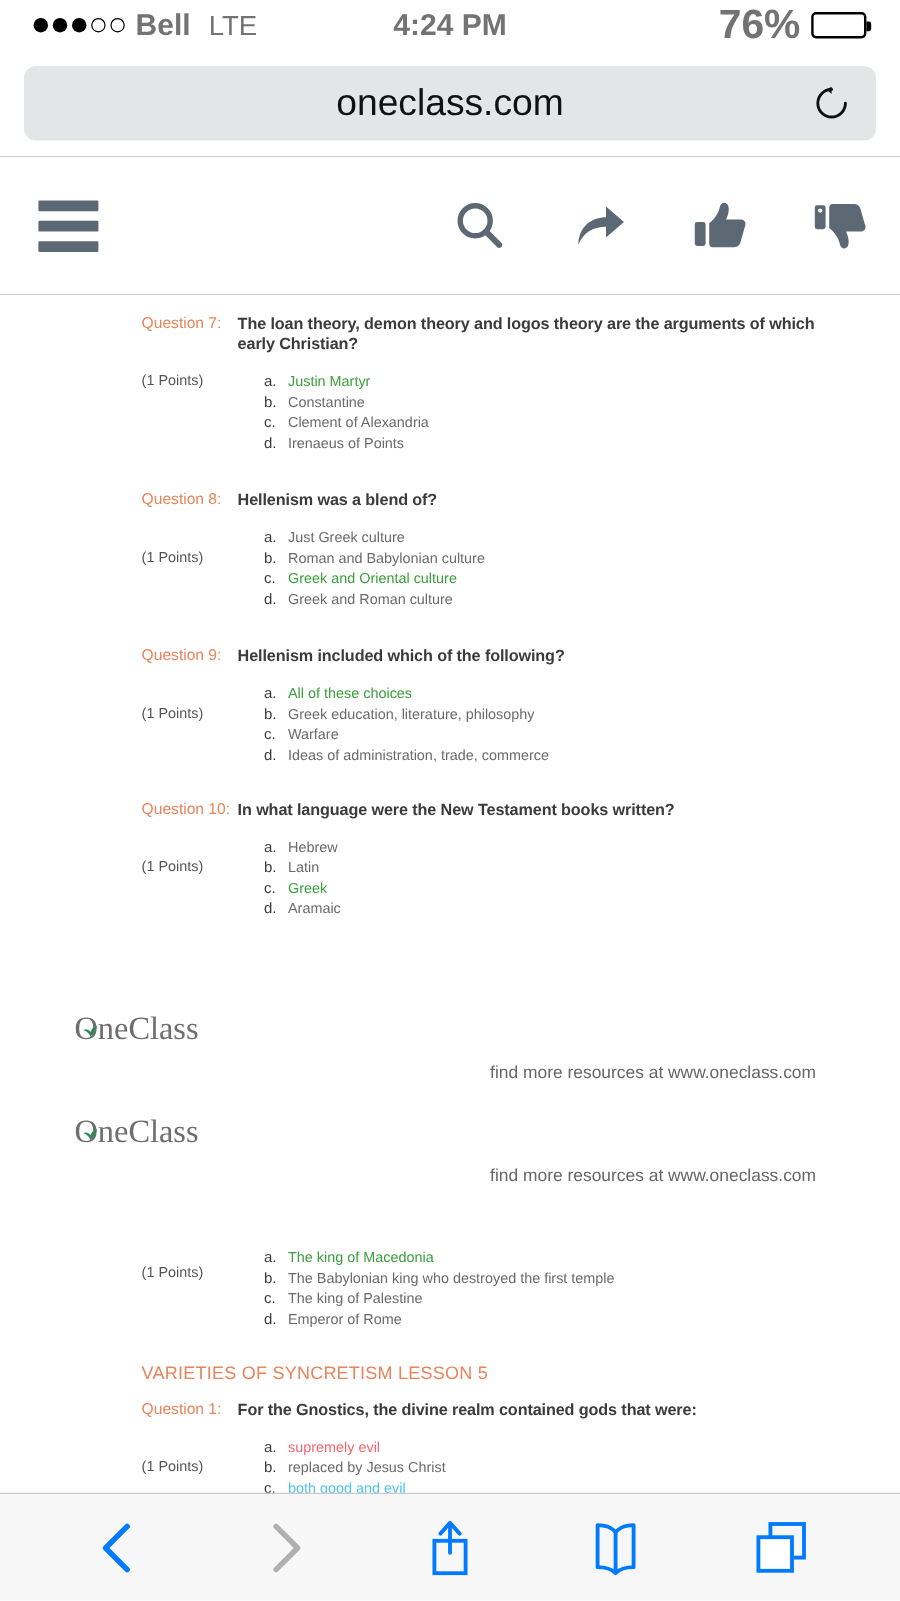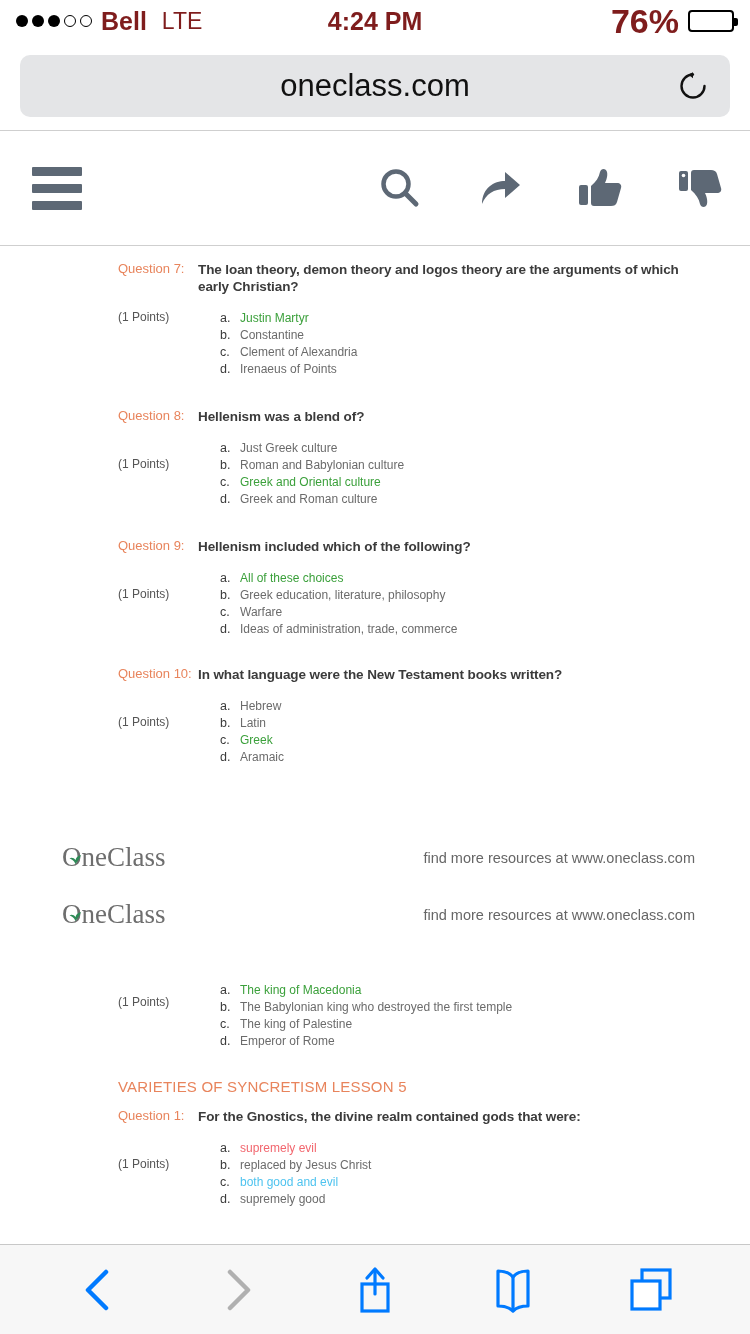--- a/index.html
+++ b/index.html
@@ -22,24 +22,24 @@
 
   
   .status-bar {
     position: absolute;
     top: 0; left: 0;
     width: 750px;
     height: 42px;
     background: #ffffff;
     display: flex;
     align-items: center;
-    padding: 0 16px;
+    padding: 0 28px;
     font-size: 25px;
     font-weight: bold;
-    color: #7f1d1d;
+    color: #737373;
   }
   .status-left { display: flex; align-items: center; gap: 9px; flex: 1; }
   .signal-dots { display: flex; align-items: center; gap: 4px; }
   .dot {
     width: 12px; height: 12px;
     border-radius: 50%;
     background: #000;
   }
   .dot.hollow { background: transparent; border: 1.6px solid #000; }
   .carrier { font-size: 25px; font-weight: bold; letter-spacing: 0px; }
@@ -200,42 +200,42 @@
   .section-title {
     font-size: 15px;
     color: #e8845c;
     padding-left: 118px;
     letter-spacing: 0.2px;
   }
 
   
   .watermark {
     display: flex;
-    align-items: center;
     padding-left: 62px;
-    padding-right: 55px;
+    padding-right: 70px;
   }
   .oc-logo {
     position: relative;
     font-family: "Liberation Serif", serif;
     font-size: 27px;
     color: #6e6e6e;
     letter-spacing: 0px;
     white-space: nowrap;
   }
   .oc-leaf {
     position: absolute;
     left: 7px; top: -2px;
     width: 13px; height: 9px;
   }
   .oc-find {
     margin-left: auto;
     font-size: 14.5px;
     color: #666666;
     white-space: nowrap;
+    margin-top: 44px;
   }
 
   
   .bottom-bar {
     position: absolute;
     left: 0; bottom: 0;
     width: 750px; height: 90px;
     background: #f7f7f7;
     border-top: 1px solid #c8c8c8;
     display: flex;

